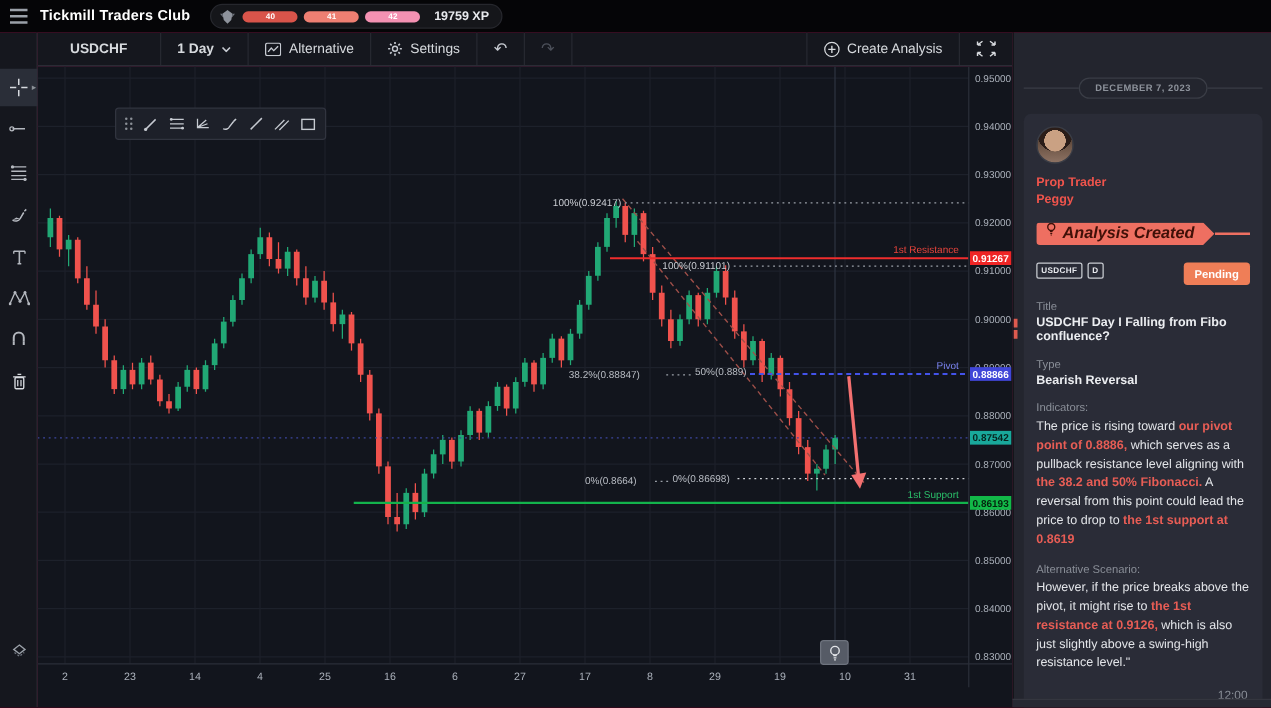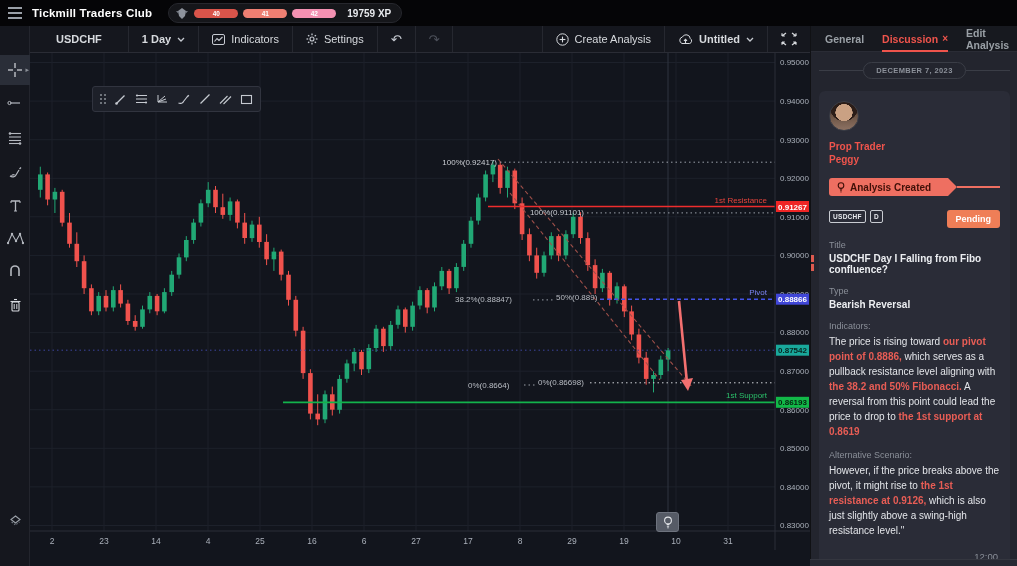--- a/index.html
+++ b/index.html
@@ -65,21 +65,21 @@
   .author { display:flex; gap:10px; align-items:flex-start;flex-direction:column; }
   .avatar { width:30px; height:30px; border-radius:50%; flex:0 0 30px;
     background:
       radial-gradient(circle at 50% 38%, #caa183 0 38%, transparent 39%),
       radial-gradient(circle at 50% 18%, #2b1d18 0 52%, transparent 53%),
       linear-gradient(180deg,#3a2a22 0%, #6e5647 55%, #8d7263 100%);
     border:1px solid #3a3d46; }
   .a-role,.a-name { color:#ef544c; font-size:10px; font-weight:bold; line-height:1.25; }
 
   .banner-row { display:flex; align-items:center; margin:12px 0 14px 0; }
-  .banner { position:relative; background:#ee6f61; color:#401008; font-size:10px; font-weight:bold; height:18px; display:flex; align-items:center; gap:5px; padding:0 16px 0 8px; clip-path:polygon(0 0, calc(100% - 9px) 0, 100% 50%, calc(100% - 9px) 100%, 0 100%); border-radius:3px 0 0 3px; min-width:128px; }
+  .banner { position:relative; background:#ee6f61; color:#401008; font-size:13px; font-weight:bold; height:18px; display:flex; gap:5px; padding:0 16px 0 8px; clip-path:polygon(0 0, calc(100% - 9px) 0, 100% 50%, calc(100% - 9px) 100%, 0 100%); border-radius:3px 0 0 3px; min-width:128px;font-style:italic; }
   .banner-line { flex:1; height:2px; background:#ee6f61; }
 
   .badges-row { display:flex; align-items:flex-start; gap:4px; margin-bottom:12px; }
   .mini-badge { border:1px solid #c9ccd2; color:#e8eaee; font-size:6.5px; font-weight:bold; border-radius:2px; padding:2px 3px; letter-spacing:.3px; }
   .status-badge { margin-left:auto; background:#ef7e57; color:#fff; font-size:9px; font-weight:bold; border-radius:3px; padding:4px 9px; }
 
   .flabel { color:#8a8f98; font-size:9px; margin-bottom:3px; }
   .fvalue { color:#eceef1; font-size:10px; font-weight:bold; margin-bottom:11px; }
   .para { color:#e3e5e9; font-size:10px; line-height:1.5; margin-bottom:11px; }
   .seg-r { color:#e85d55; font-weight:bold; }
@@ -124,21 +124,21 @@
       <span>1 Day</span>
       <svg class="chev" viewBox="0 0 8 5">
           <polyline points="1,1 4,4 7,1" fill="none" stroke="#c6cad1" stroke-width="1.3"></polyline>
         </svg>
     </div>
     <div class="toolcell">
       <svg width="13" height="11" viewBox="0 0 13 11">
           <rect x="0.5" y="0.5" width="12" height="10" rx="1.5" fill="none" stroke="#c6cad1"></rect>
           <polyline points="2.5,7.5 5,4.5 7,6.5 10.5,3" fill="none" stroke="#c6cad1" stroke-width="1.1"></polyline>
         </svg>
-      <span>Indicators</span>
+      <span>Alternative</span>
     </div>
     <div class="toolcell">
       <svg width="12" height="12" viewBox="0 0 12 12">
           <circle cx="6" cy="6" r="2" fill="none" stroke="#c6cad1" stroke-width="1.1"></circle>
           <g stroke="#c6cad1" stroke-width="1.3">
             <line x1="6" y1="0.5" x2="6" y2="2.2"></line>
             <line x1="6" y1="9.8" x2="6" y2="11.5"></line>
             <line x1="0.5" y1="6" x2="2.2" y2="6"></line>
             <line x1="9.8" y1="6" x2="11.5" y2="6"></line>
             <line x1="2.1" y1="2.1" x2="3.3" y2="3.3"></line>
@@ -156,30 +156,20 @@
         <span class="arrow-glyph dim">↷</span>
       </div>
     <div class="toolrow-right">
       <div class="toolcell left-b">
         <svg width="13" height="13" viewBox="0 0 13 13">
             <circle cx="6.5" cy="6.5" r="5.7" fill="none" stroke="#d7dade"></circle>
             <line x1="6.5" y1="3.6" x2="6.5" y2="9.4" stroke="#d7dade" stroke-width="1.1"></line>
             <line x1="3.6" y1="6.5" x2="9.4" y2="6.5" stroke="#d7dade" stroke-width="1.1"></line>
           </svg>
         <span>Create Analysis</span>
-      </div>
-      <div class="toolcell left-b bold">
-        <svg width="15" height="11" viewBox="0 0 15 11">
-            <path d="M4 9.5 A3.4 3.4 0 0 1 4.4 3 A4.2 4.2 0 0 1 12.3 4.6 A2.7 2.7 0 0 1 11.7 9.5 Z" fill="none" stroke="#d7dade"></path>
-            <path d="M7.5 9 V5.4 M6 6.8 L7.5 5.2 L9 6.8" fill="none" stroke="#d7dade" stroke-width="1.1"></path>
-          </svg>
-        <span>Untitled</span>
-        <svg class="chev" viewBox="0 0 8 5">
-            <polyline points="1,1 4,4 7,1" fill="none" stroke="#c6cad1" stroke-width="1.3"></polyline>
-          </svg>
       </div>
       <div class="toolcell left-b">
         <svg width="16" height="14" viewBox="0 0 16 14">
             <g stroke="#d7dade" stroke-width="1.2" fill="none">
               <path d="M1 4 L5 1 M1 4 L1 1.2 M1 4 L3.8 4" transform="translate(0,0) scale(1,1)"></path>
               <path d="M11 1 L15 4 M15 4 L15 1.2 M15 4 L12.2 4"></path>
               <path d="M1 10 L5 13 M1 10 L1 12.8 M1 10 L3.8 10"></path>
               <path d="M15 10 L11 13 M15 10 L15 12.8 M15 10 L12.2 10"></path>
             </g>
           </svg>
@@ -605,32 +595,20 @@
 
     <div class="bulb-marker">
       <svg width="10" height="13" viewBox="0 0 10 13">
           <circle cx="5" cy="4.5" r="3.4" fill="none" stroke="#e3e5e9" stroke-width="1.1"></circle>
           <path d="M3.6 8.5 H6.4 M3.9 10.2 H6.1 M4.3 11.8 H5.7" stroke="#e3e5e9" stroke-width="1"></path>
         </svg>
     </div>
   </div>
 
   <div class="panel">
-    <div class="ptabs">
-      <div class="ptab">
-          <span>General</span>
-        </div>
-      <div class="ptab active">
-          <span>Discussion</span>
-          <span class="x">×</span>
-        </div>
-      <div class="ptab">
-          <span>Edit Analysis</span>
-        </div>
-    </div>
 
     <div class="pscroll-marks">
         <i></i>
         <i></i>
       </div>
 
     <div class="pbody">
       <div class="date-row">
         <div class="line"></div>
         <div class="date-pill">DECEMBER 7, 2023</div>

